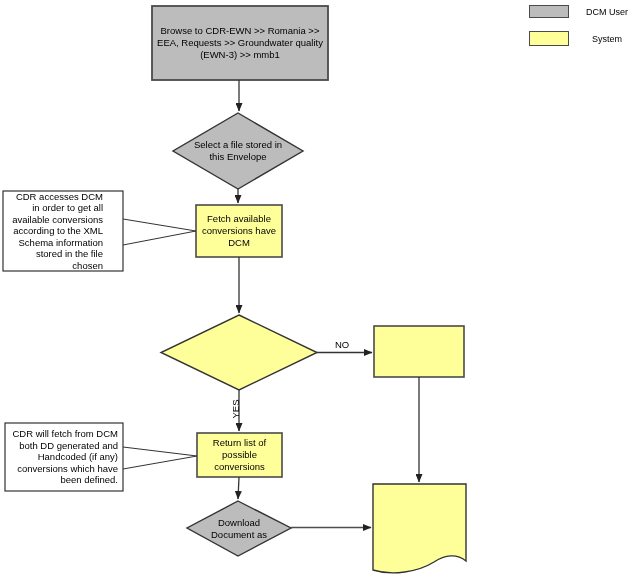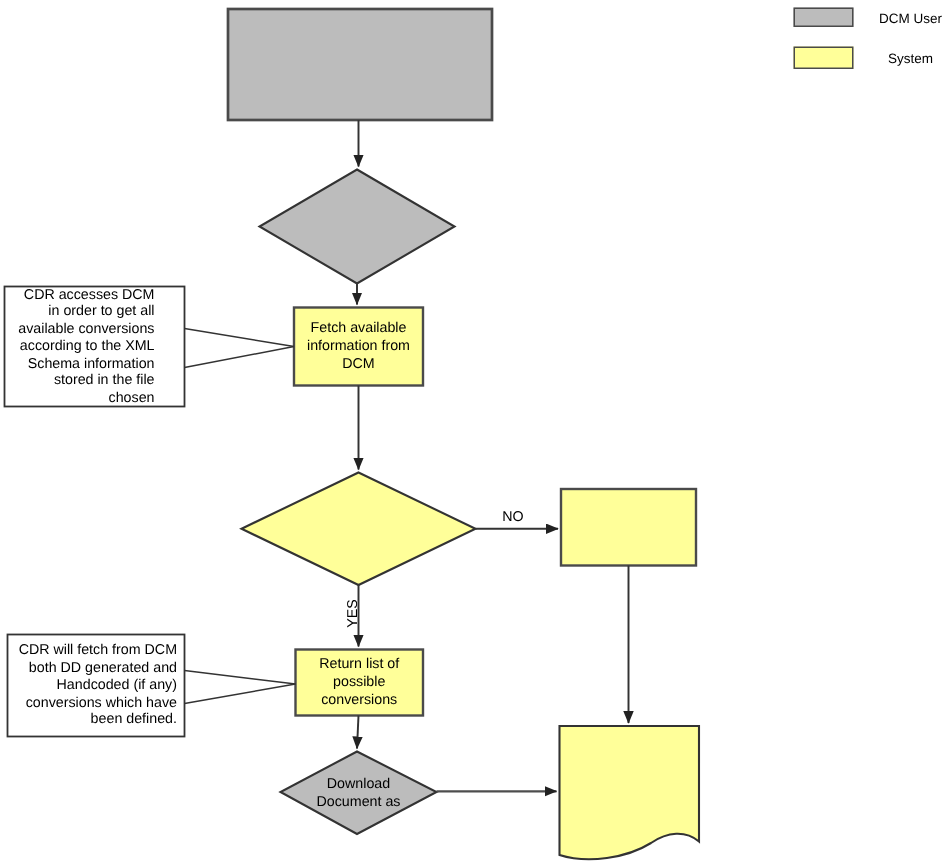--- a/index.html
+++ b/index.html
@@ -46,23 +46,25 @@
     <line x1="239" y1="477" x2="238" y2="499" stroke="#333333" stroke-width="1.3" marker-end="url(#arrow)"></line>
     <line x1="291" y1="527.5" x2="371" y2="527.5" stroke="#4d4d4d" stroke-width="1.5" marker-end="url(#arrow)"></line>
     <line x1="419" y1="377" x2="419" y2="482" stroke="#333333" stroke-width="1.3" marker-end="url(#arrow)"></line>
 
     <line x1="123" y1="219" x2="196" y2="231" stroke="#333333" stroke-width="1"></line>
     <line x1="123" y1="245" x2="196" y2="231" stroke="#333333" stroke-width="1"></line>
     <line x1="123" y1="447" x2="197" y2="456" stroke="#333333" stroke-width="1"></line>
     <line x1="123" y1="469" x2="197" y2="456" stroke="#333333" stroke-width="1"></line>
   </svg>
 
+  <div class="lbl" style="left:152px;top:6px;width:176px;height:74px;">Browse to CDR-EWN &gt;&gt; Romania &gt;&gt; EEA, Requests &gt;&gt; Groundwater quality (EWN-3) &gt;&gt; mmb1</div>
 
+  <div class="lbl" style="left:173px;top:113px;width:130px;height:76px;padding:0 14px;">Select a file stored in this Envelope</div>
 
-  <div class="lbl" style="left:196px;top:205px;width:86px;height:52px;padding:0 3px;">Fetch available information from DCM</div>
+  <div class="lbl" style="left:196px;top:205px;width:86px;height:52px;padding:0 3px;">Fetch available conversions have DCM</div>
 
   <div class="lbl note-lbl" style="left:3px;top:191px;width:120px;height:80px;padding:0 20px 0 3px;">CDR accesses DCM in order to get all available conversions according to the XML Schema information stored in the file chosen</div>
 
 
 
   <div class="lbl note-lbl" style="left:5px;top:423px;width:118px;height:68px;padding:0 5px;">CDR will fetch from DCM both DD generated and Handcoded (if any) conversions which have been defined.</div>
 
   <div class="lbl" style="left:197px;top:433px;width:85px;height:44px;">Return list of possible conversions</div>
 
   <div class="lbl" style="left:187px;top:501px;width:104px;height:55px;padding:0 17px;">Download Document as</div>

